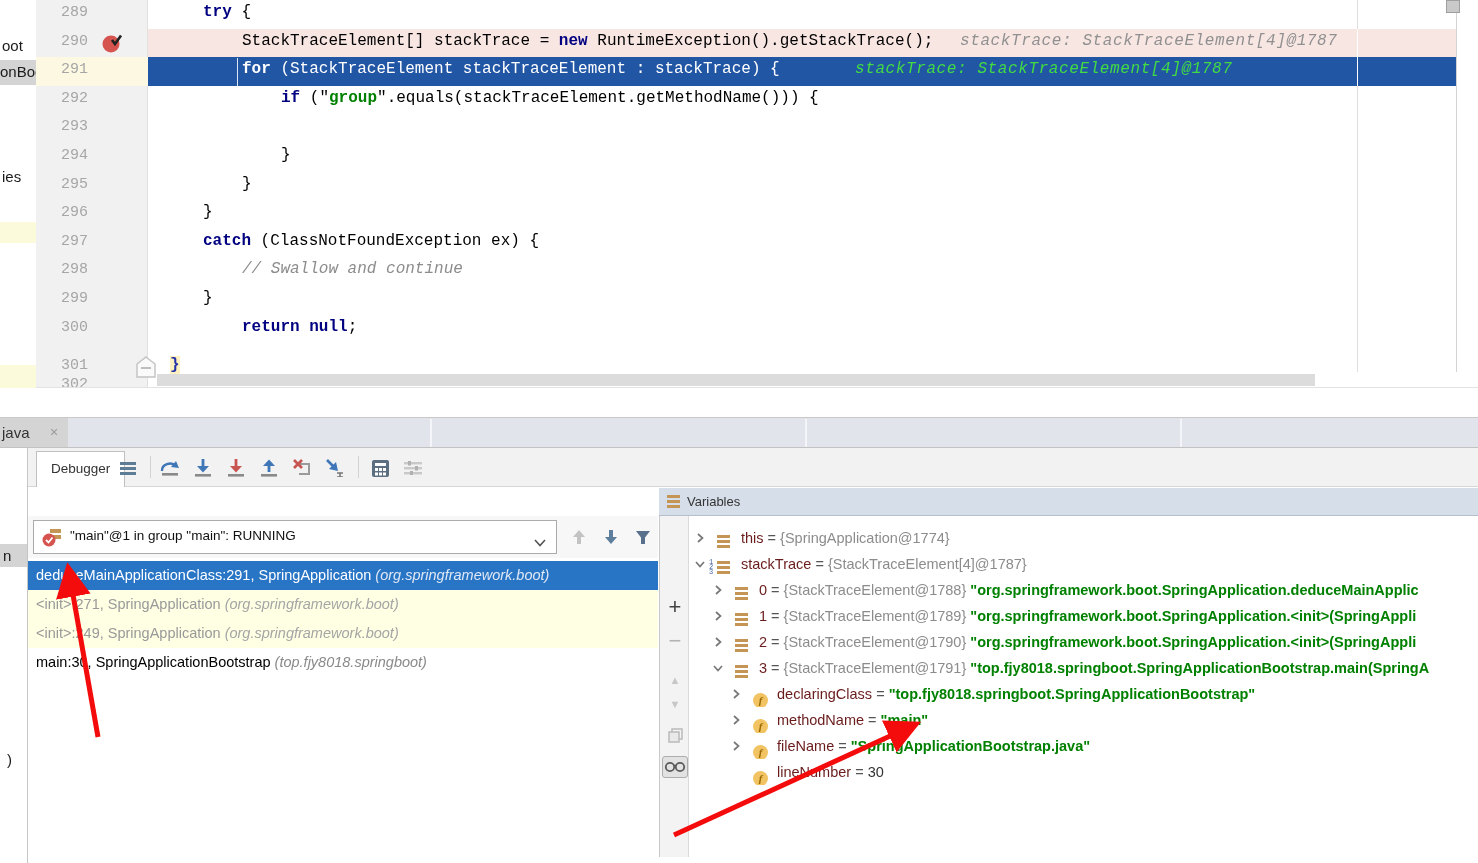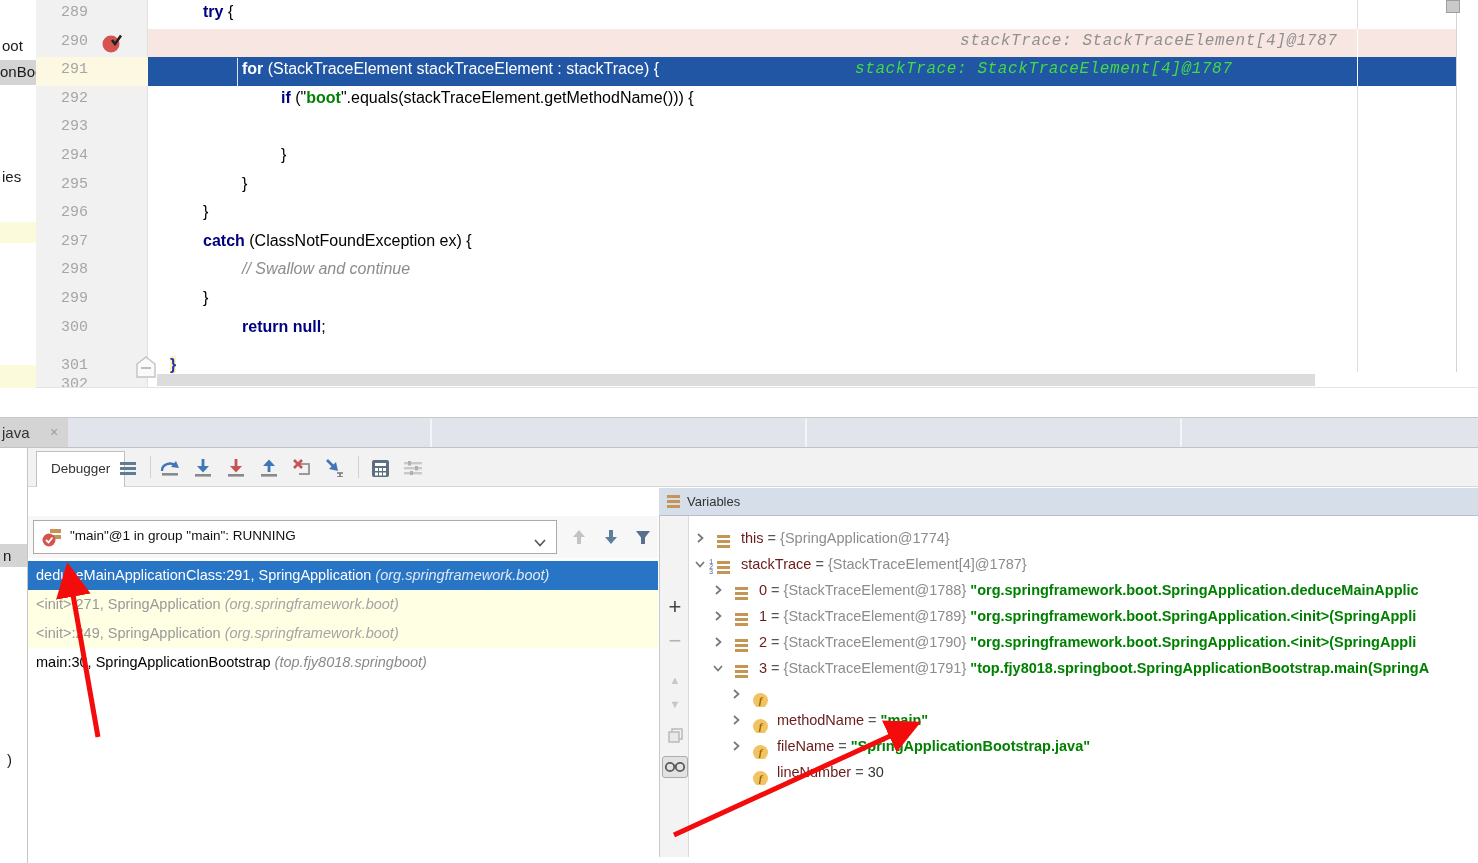--- a/index.html
+++ b/index.html
@@ -13,21 +13,21 @@
   .frag-sel { position:absolute; left:0; width:36px; background:#d4d4d4; }
   .ystrip { position:absolute; left:0; width:36px; background:#fbfbdc; }
 
   
   .editor { position:absolute; left:36px; top:0; width:1442px; height:388px; background:#fff; overflow:hidden; border-bottom:1px solid #e3e3e3;}
   .gutcol { position:absolute; left:0; top:0; width:112px; height:388px; background:#f1f1f1; border-right:1px solid #e0e0e0; }
   .ed-line { position:absolute; left:0; width:1442px; height:43px; }
   .ed-gut-hl { position:absolute; left:0; top:0; width:112px; height:29px; }
   .ed-num { position:absolute; left:0; top:4px; width:52px; text-align:right; font-family:"Liberation Mono",monospace; font-size:15px; color:#a6a6a6; }
   .ed-codebg { position:absolute; left:112px; top:0; width:1308px; height:29px; }
-  .ed-code { position:absolute; top:3px; white-space:pre; font-family:Liberation Sans, sans-serif; font-size:16px; color:#000; z-index:3;}
+  .ed-code { position:absolute; top:3px; white-space:pre; font-family:Liberation Mono, monospace; font-size:16px; color:#000; z-index:3;}
   .ed-hint { position:absolute; top:3px; white-space:pre; font-family:"Liberation Mono",monospace; font-size:16px; font-style:italic; z-index:3; letter-spacing:0.6px;}
   .hint-gray { color:#909090; }
   .hint-green { color:#43db43; }
   .tk-k { color:#000080; font-weight:bold; }
   .tk-p { color:#000; }
   .tk-s { color:#008000; font-weight:bold; }
   .tk-c { color:#8c8c8c; font-style:italic; }
   .tk-m { color:#000; font-style:italic; }
   .tk-b { color:#2233aa; font-weight:bold; background:#fff0bf; }
   .row-exec .tk-k, .row-exec .tk-p, .row-exec .tk-m { color:#fff; }
@@ -131,32 +131,33 @@
           <span class="ed-num">289</span>
           <span class="ed-code" style="left: 167px;"><span class="tk-k">try</span><span class="tk-p"> {</span></span>
         </div>
         <div class="ed-line" style="top: 28.6px;">
           <div class="ed-codebg bg-pink"></div>
           <span class="ed-num">290</span>
           <span class="bp-icon"><svg width="21" height="21">
               <circle cx="9" cy="11" r="8.5" fill="#d5544f"></circle>
               <path d="M10,7 L13,11 L19,2.5" stroke="#222" stroke-width="2.6" fill="none"></path>
             </svg></span>
+          <span class="ed-code" style="left: 206px;"><span class="tk-p">StackTraceElement[] stackTrace = </span><span class="tk-k">new</span><span class="tk-p"> RuntimeException().getStackTrace();</span></span>
           <span class="ed-hint hint-gray" style="left: 924px;">stackTrace: StackTraceElement[4]@1787</span>
         </div>
         <div class="ed-line row-exec" style="top: 57.2px;">
           <div class="ed-gut-hl gut-cream"></div>
           <div class="ed-codebg bg-blue"></div>
           <span class="ed-num">291</span>
           <span class="ed-code" style="left: 206px;"><span class="tk-k">for</span><span class="tk-p"> (StackTraceElement stackTraceElement : stackTrace) {</span></span>
           <span class="ed-hint hint-green" style="left: 819px;">stackTrace: StackTraceElement[4]@1787</span>
         </div>
         <div class="ed-line" style="top: 85.8px;">
           <span class="ed-num">292</span>
-          <span class="ed-code" style="left: 245px;"><span class="tk-k">if</span><span class="tk-p"> ("</span><span class="tk-s">boot</span><span class="tk-p">".equals(stackTraceElement.getMethodName())) {</span></span>
+          <span class="ed-code" style="left: 245px;"><span class="tk-k">if</span><span class="tk-p"> ("</span><span class="tk-s">group</span><span class="tk-p">".equals(stackTraceElement.getMethodName())) {</span></span>
         </div>
         <div class="ed-line" style="top: 114.4px;">
           <span class="ed-num">293</span>
         </div>
         <div class="ed-line" style="top: 143px;">
           <span class="ed-num">294</span>
           <span class="ed-code" style="left: 245px;"><span class="tk-p">}</span></span>
         </div>
         <div class="ed-line" style="top: 171.6px;">
           <span class="ed-num">295</span>
@@ -428,20 +429,21 @@
             <span class="var-ic" style="left: 45px;"><span class="bars"><i></i><i></i><i></i></span></span>
             <span class="var-text" style="left: 69px;"><span class="vn">3</span><span class="veq"> = </span><span class="vref">{StackTraceElement@1791}</span><span class="vstr"> "top.fjy8018.springboot.SpringApplicationBootstrap.main(SpringA</span></span>
           </div>
           <div class="var-row" style="top: 165px;">
             <span class="var-chev chev-closed" style="left: 41px;">
               <svg width="10" height="10">
                 <polyline points="3,1 7.5,5 3,9" fill="none" stroke="#787878" stroke-width="1.7"></polyline>
               </svg>
             </span>
             <span class="var-ic" style="left: 63px;"><span class="field-ic">f</span></span>
+            <span class="var-text" style="left: 87px;"><span class="vn">declaringClass</span><span class="veq"> = </span><span class="vstr">"top.fjy8018.springboot.SpringApplicationBootstrap"</span></span>
           </div>
           <div class="var-row" style="top: 191px;">
             <span class="var-chev chev-closed" style="left: 41px;">
               <svg width="10" height="10">
                 <polyline points="3,1 7.5,5 3,9" fill="none" stroke="#787878" stroke-width="1.7"></polyline>
               </svg>
             </span>
             <span class="var-ic" style="left: 63px;"><span class="field-ic">f</span></span>
             <span class="var-text" style="left: 87px;"><span class="vn">methodName</span><span class="veq"> = </span><span class="vstr">"main"</span></span>
           </div>

